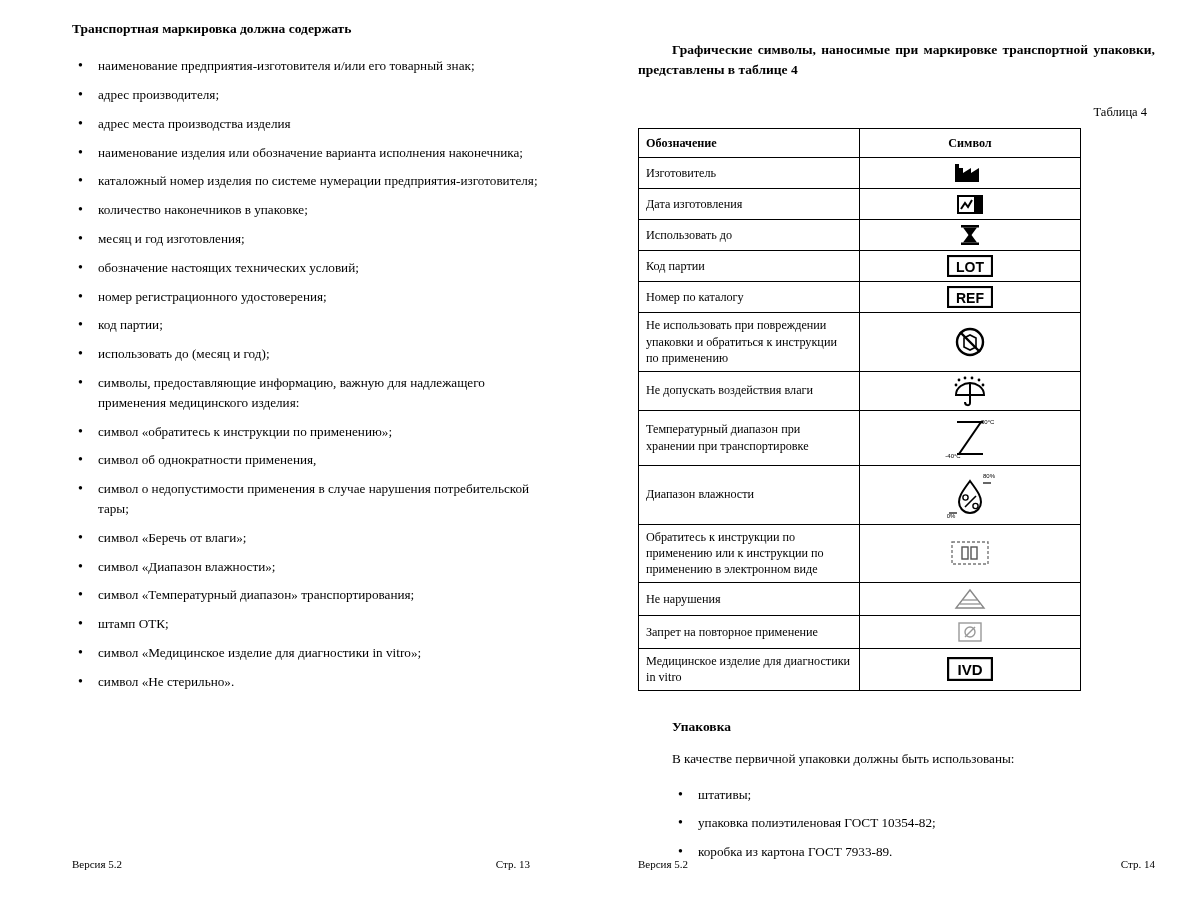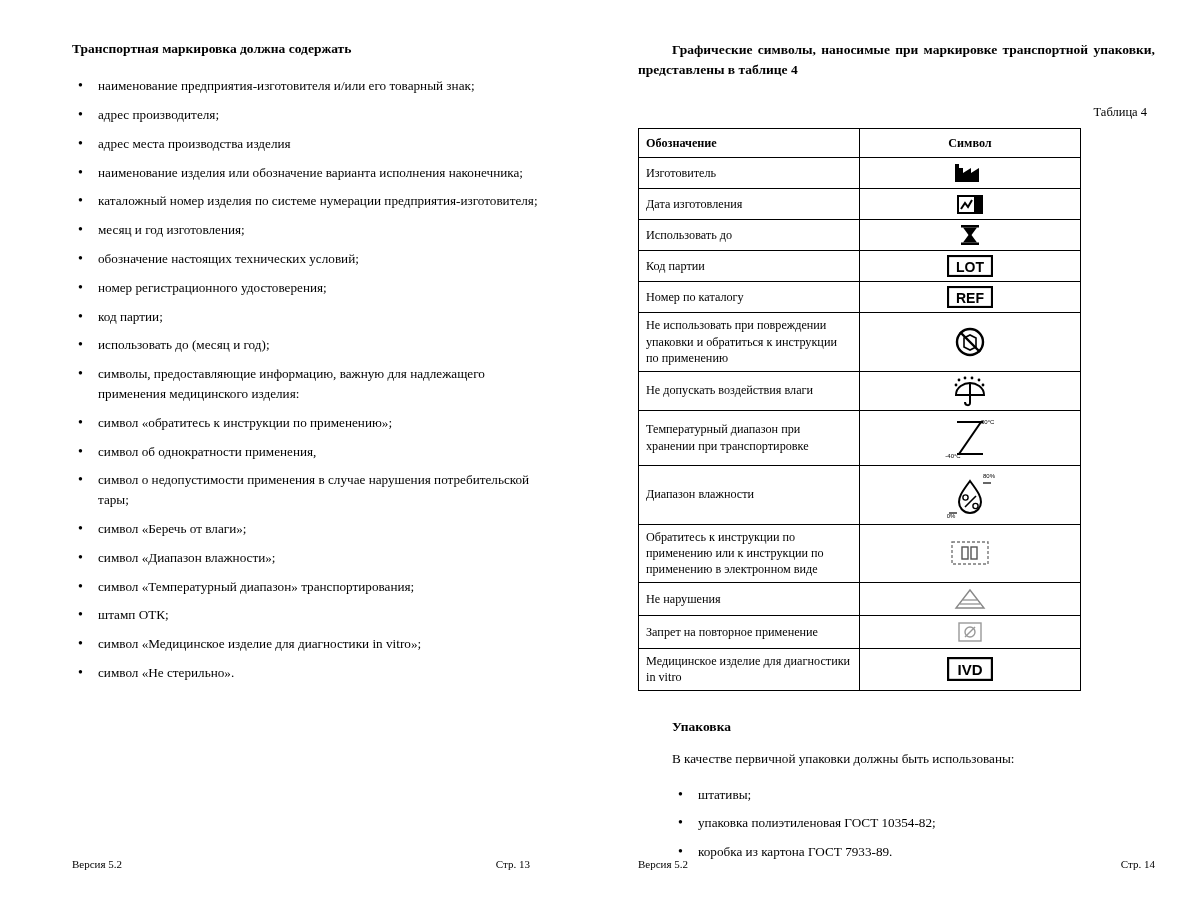--- a/index.html
+++ b/index.html
@@ -21,21 +21,21 @@
     height: 900px;
     box-sizing: border-box;
   }
   .page {
     position: relative;
     box-sizing: border-box;
     height: 900px;
   }
   .page-left {
     width: 600px;
-    padding: 40px 45px 0 72px;
+    padding: 20px 45px 0 72px;
   }
   .page-right {
     width: 600px;
     padding: 40px 45px 16px 38px;
   }
   .page-divider {
     position: absolute;
     left: 600px;
     top: 0;
     width: 1px;
@@ -144,20 +144,21 @@
   <div class="page page-left">
 
     <h2 class="section-heading">Транспортная маркировка должна содержать</h2>
 
     <ul class="bullets">
       <li>наименование предприятия-изготовителя и/или его товарный знак;</li>
       <li>адрес производителя;</li>
       <li>адрес места производства изделия</li>
       <li>наименование изделия или обозначение варианта исполнения наконечника;</li>
       <li>каталожный номер изделия по системе нумерации предприятия-изготовителя;</li>
+      <li>количество наконечников в упаковке;</li>
       <li>месяц и год изготовления;</li>
       <li>обозначение настоящих технических условий;</li>
       <li>номер регистрационного удостоверения;</li>
       <li>код партии;</li>
       <li>использовать до (месяц и год);</li>
       <li>символы, предоставляющие информацию, важную для надлежащего применения медицинского изделия:</li>
       <li>символ «обратитесь к инструкции по применению»;</li>
       <li>символ об однократности применения,</li>
       <li>символ о недопустимости применения в случае нарушения потребительской тары;</li>
       <li>символ «Беречь от влаги»;</li>

